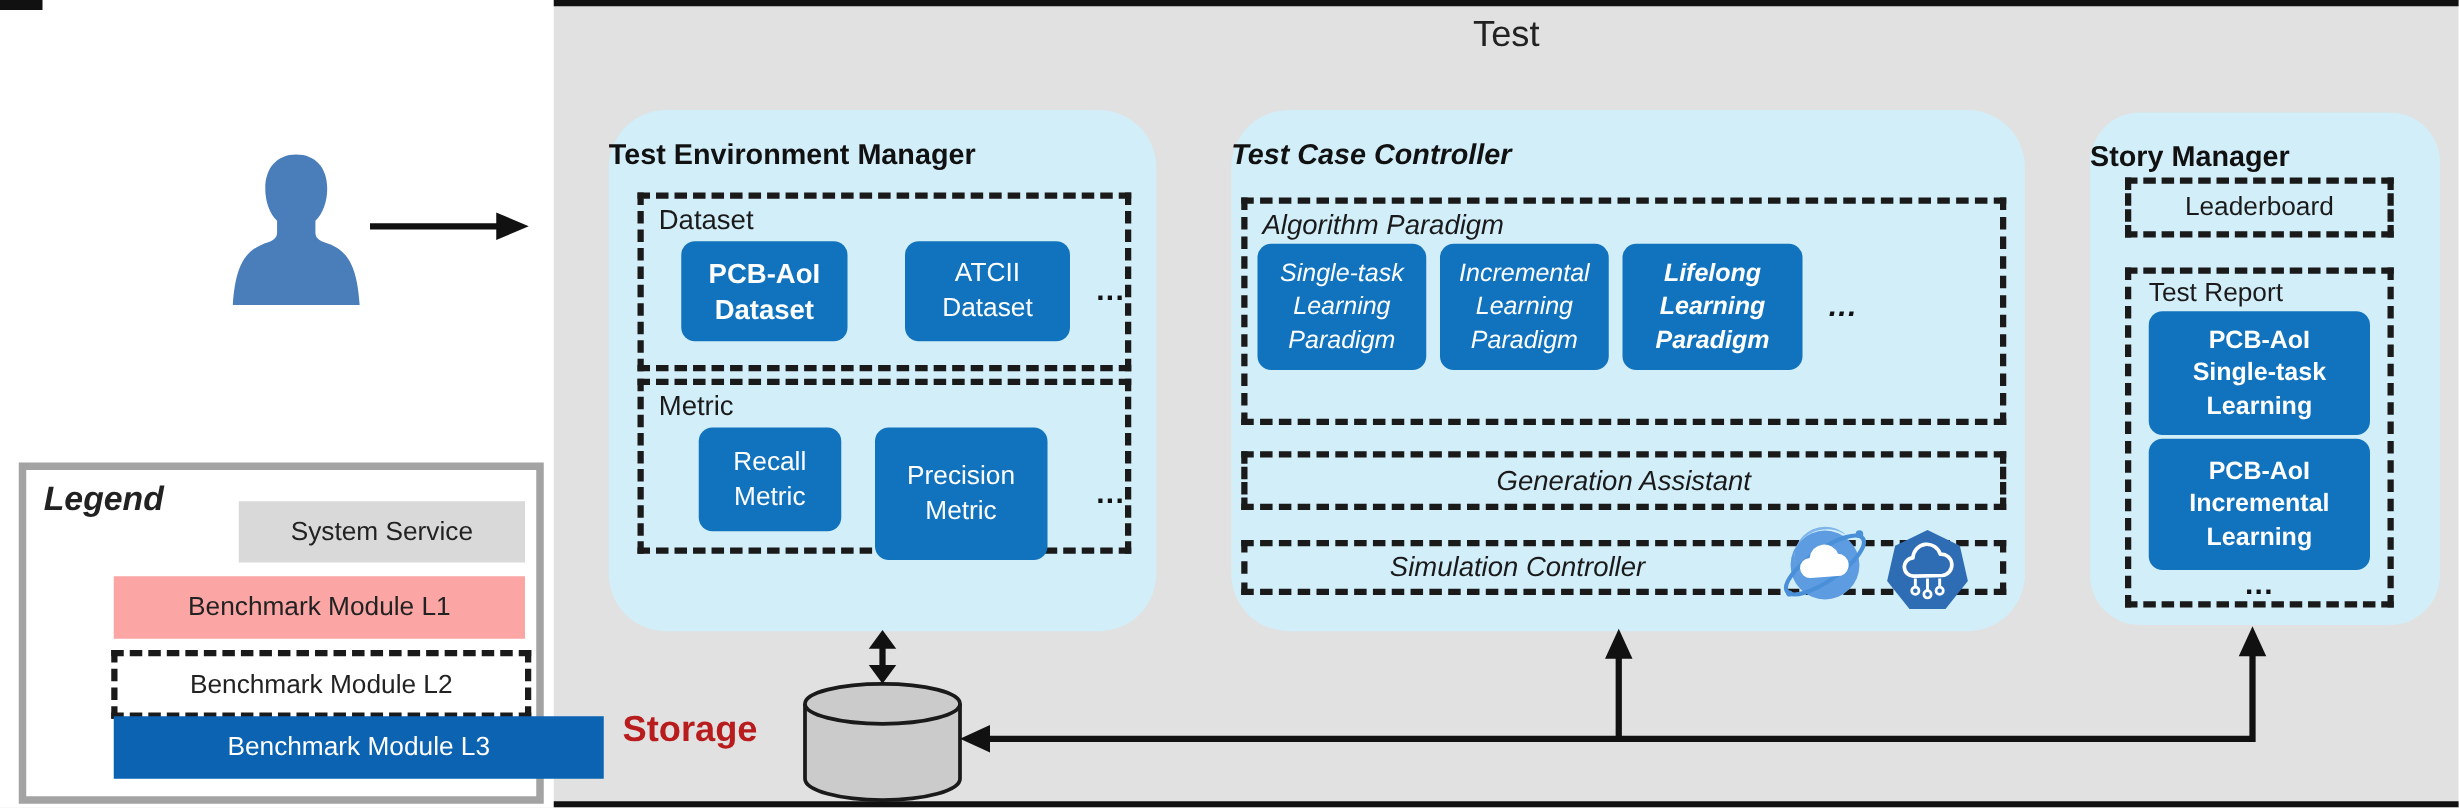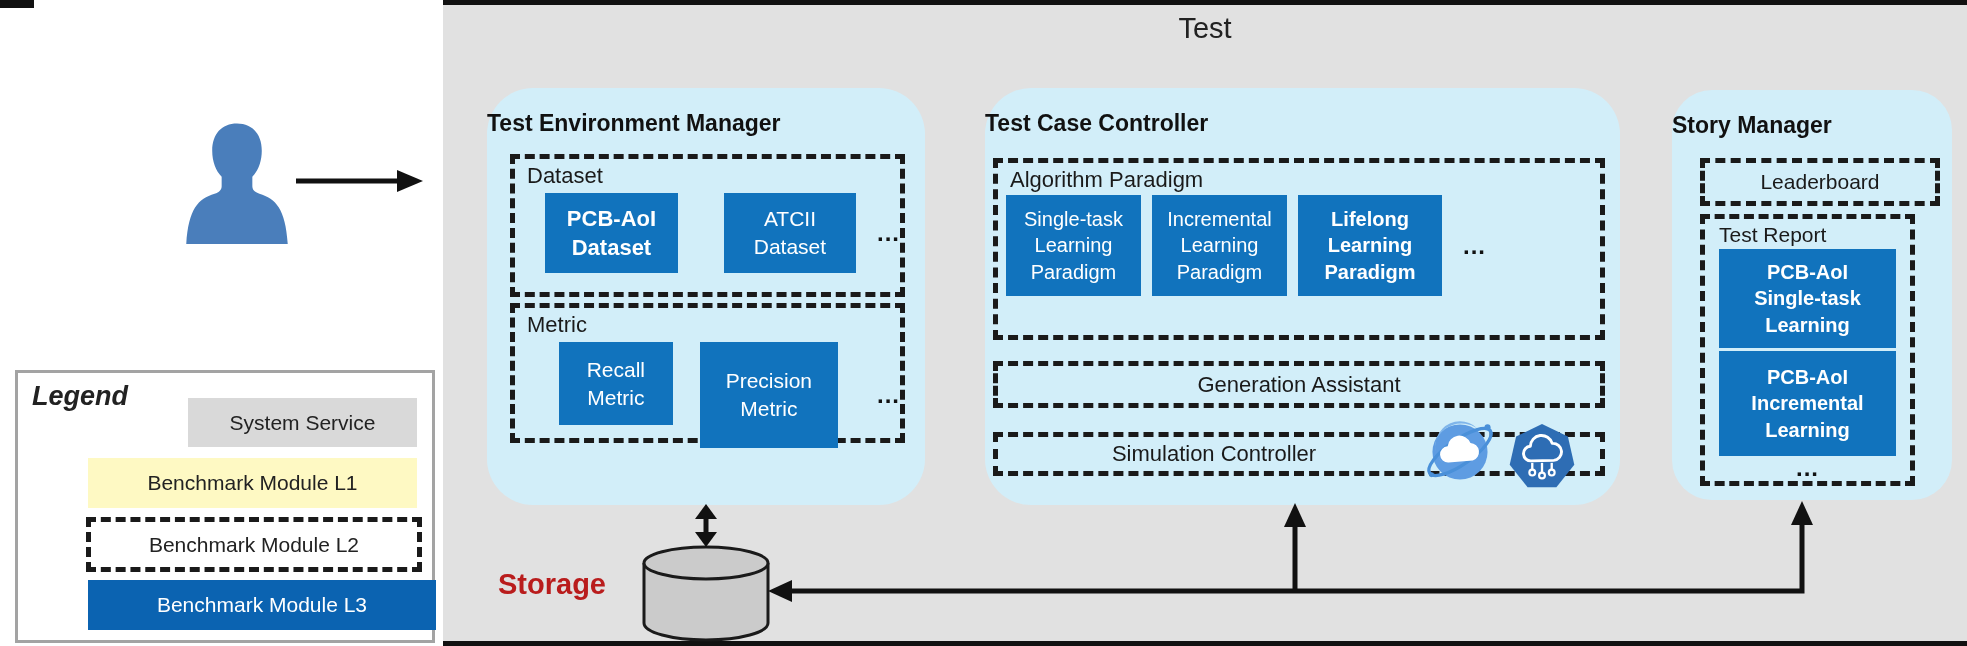--- a/index.html
+++ b/index.html
@@ -16,76 +16,76 @@
   .node-region { left: 443px; top: 0; width: 1524px; height: 646px;
     background: #e1e1e1; border-top: 5px solid #111; border-bottom: 5px solid #111; }
   .node-title { left: 443px; top: 12px; width: 1524px; text-align: center;
     font-size: 29px; color: #222; }
 
   
   .person { left: 178px; top: 120px; width: 118px; height: 124px; }
 
   
   .legend-box { left: 15px; top: 370px; width: 420px; height: 273px;
-    background: #fff; border: 3px solid #a3a3a3; }
+    background: #fff; border: 6px solid #a3a3a3; }
   .legend-title { left: 14px; top: 8px; font-size: 27px; font-weight: bold; font-style: italic; color: #222; }
   .legend-item { display: flex; align-items: center; justify-content: center;
     font-size: 21px; color: #222; }
   .li-system  { left: 170px; top: 25px;  width: 229px; height: 49px; background: #d9d9d9; }
-  .li-l1      { left: 70px;  top: 85px;  width: 329px; height: 50px; background: #fef9c3; }
+  .li-l1      { left: 70px;  top: 85px;  width: 329px; height: 50px; background: #fca5a5; }
   .li-l2      { left: 68px;  top: 144px; width: 336px; height: 55px; background: #fff; border: 5px dashed #1a1a1a; text-align: right; }
-  .li-l3      { left: 70px;  top: 207px; width: 348px; height: 50px; background: #0b63b1; color: #fff; }
+  .li-l3      { left: 70px;  top: 197px; width: 392px; height: 50px; background: #0b63b1; color: #fff; }
 
   
   .lb-container { background: #d2eef9; border-radius: 46px; }
   .container-title { position: absolute; left: 0; width: 100%; text-align: left;
     font-size: 23px; font-weight: bold; color: #111; }
 
   .dashed-box { position: absolute; border: 5px dashed #1a1a1a; }
   .sub-label { font-size: 22px; color: #1a1a1a; padding: 4px 0 0 12px; }
 
   .blue-box { background: #1173bd; color: #fff; display: flex; align-items: center;
-    justify-content: center; text-align: center; line-height: 1.32; }
+    justify-content: center; text-align: center; line-height: 1.32; border-radius: 11px; }
   .bold { font-weight: bold; }
   .ellipsis { font-size: 24px; font-weight: bold; color: #111; letter-spacing: 1px;
     align-self: center; }
 
   
   .tem { left: 487px; top: 88px; width: 438px; height: 417px; }
   .tem .container-title { top: 22px; }
   .tem-dataset { left: 23px; top: 66px;  width: 395px; height: 143px; }
   .tem-metric  { left: 23px; top: 215px; width: 395px; height: 140px; }
   .tem-row { display: flex; gap: 9px; margin: 4px 0 0 30px; }
   .tem-metric .tem-row { margin-left: 44px; gap: 27px; }
   .box-dataset1 { width: 151px; height: 80px; font-size: 22px; }
   .box-dataset2 { width: 150px; height: 80px; font-size: 21px; margin-left: 37px; }
   .box-metric1 { width: 120px; height: 83px; font-size: 21px; }
   .box-metric2 { width: 146px; height: 106px; font-size: 21px; }
   .tem-row .ellipsis { margin-left: 12px; }
 
   
-  .tcc { left: 985px; top: 88px; width: 635px; height: 417px; }
+  .tcc { left: 985px; top: 88px; width: 635px; height: 417px; font-style: italic; }
   .tcc .container-title { top: 22px; }
   .tcc-ap { left: 8px; top: 70px; width: 612px; height: 182px; }
   .tcc-ap-row { display: flex; gap: 11px; margin: 2px 0 0 8px; }
   .box-paradigm { width: 135px; height: 101px; font-size: 20px; }
   .box-paradigm.wide { width: 144px; }
   .tcc-ap-row .ellipsis { margin-left: 10px; }
   .tcc-ga { left: 8px; top: 273px; width: 612px; height: 47px;
     display: flex; align-items: center; justify-content: center; font-size: 22px; }
   .tcc-sc { left: 8px; top: 344px; width: 612px; height: 44px;
     display: flex; align-items: center; justify-content: center; font-size: 22px;
     padding-right: 170px; }
   .icon-orbit    { left: 437px; top: 326px; width: 76px; height: 76px; }
   .icon-heptagon { left: 521px; top: 333px; width: 72px; height: 72px; }
 
   
   .sm { left: 1672px; top: 90px; width: 280px; height: 410px; border-radius: 40px; }
   .sm .container-title { top: 22px; }
-  .sm-leaderboard { left: 28px; top: 68px; width: 240px; height: 48px;
+  .sm-leaderboard { left: 28px; top: 52px; width: 215px; height: 48px;
     display: flex; align-items: center; justify-content: center; font-size: 21px; }
   .sm-report { left: 28px; top: 124px; width: 215px; height: 272px; }
   .sm-report .sub-label { padding-left: 14px; font-size: 21px; }
   .sm-col { display: flex; flex-direction: column; align-items: center; margin-top: 2px; }
   .box-report { width: 177px; font-size: 20px; font-weight: bold; }
   .box-report.r1 { height: 99px; }
   .box-report.r2 { height: 105px; margin-top: 3px; }
   .sm-col .ellipsis { margin-top: -2px; }
 
   

